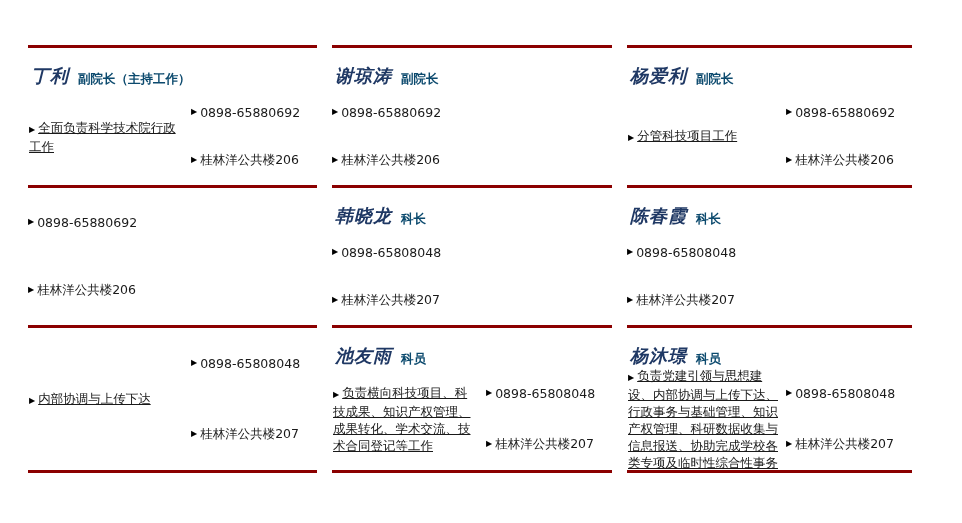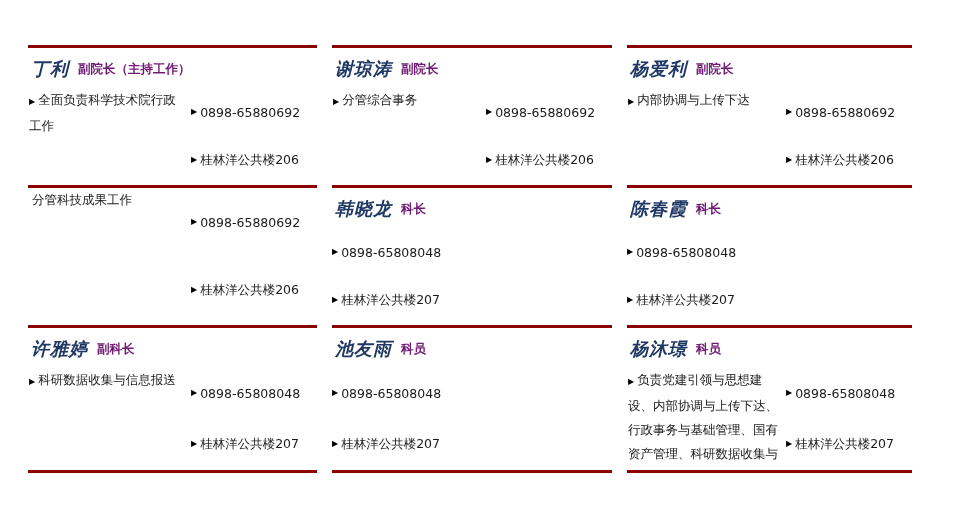--- a/index.html
+++ b/index.html
@@ -22,54 +22,55 @@
     border-top: 3px solid #8b0000;
     display: flex;
     flex-direction: column;
     overflow: hidden;
   }
   .card.bottom { border-bottom: 3px solid #8b0000; }
   .card-header {
     height: 40px;
     flex: 0 0 40px;
     display: flex;
-    align-items: center;
+    align-items: flex-end;
     padding: 2px 0 0 3px;
   }
   .staff-name {
     font-family: "DejaVu Serif", "Liberation Serif", serif;
     font-weight: bold;
     font-style: italic;
     font-size: 18px;
     color: #1f3864;
     letter-spacing: 1px;
     white-space: nowrap;
   }
   .staff-title {
     font-family: "DejaVu Serif", "Liberation Serif", serif;
     font-weight: bold;
     font-size: 12.5px;
-    color: #701a75;
+    color: #0c4a6e;
     margin-left: 9px;
     white-space: nowrap;
   }
   .card-body {
     flex: 1;
     display: flex;
     gap: 8px;
     min-height: 0;
   }
   .duties {
     flex: 1;
     display: flex;
-    align-items: flex-start;
+    align-items: center;
     font-size: 12.5px;
-    line-height: 24px;
+    line-height: 17px;
     color: #1a1a1a;
     padding-left: 1px;
+    text-decoration: underline;
   }
   .contact {
     flex: 0 0 126px;
     display: flex;
     flex-direction: column;
   }
   .contact-cell {
     flex: 1;
     display: flex;
     align-items: center;
@@ -114,63 +115,57 @@
       </div>
     </div>
   </div>
 
   <div class="card">
     <div class="card-header">
       <span class="staff-name">谢琼涛</span>
       <span class="staff-title">副院长</span>
     </div>
     <div class="card-body">
-      <div class="duties">
-        <div><span class="bullet">▶</span><span class="duty-text">分管综合事务</span></div>
-      </div>
       <div class="contact">
         <div class="contact-cell">
           <span class="bullet">▶</span>
             <span>0898-65880692</span>
         </div>
         <div class="contact-cell">
           <span class="bullet">▶</span>
             <span>桂林洋公共楼206</span>
         </div>
       </div>
     </div>
   </div>
 
   <div class="card">
     <div class="card-header">
       <span class="staff-name">杨爱利</span>
       <span class="staff-title">副院长</span>
     </div>
     <div class="card-body">
       <div class="duties">
-        <div><span class="bullet">▶</span><span class="duty-text">内部协调与上传下达</span></div>
-      </div>
-      <div class="contact">
-        <div class="contact-cell">
-          <span class="bullet">▶</span>
-            <span>0898-65880692</span>
-        </div>
-        <div class="contact-cell">
-          <span class="bullet">▶</span>
-            <span>桂林洋公共楼206</span>
-        </div>
-      </div>
-    </div>
-  </div>
-
-  <div class="card">
-    <div class="card-body">
-      <div class="duties">
-        <div><span class="bullet"></span><span class="duty-text">分管科技成果工作</span></div>
-      </div>
+        <div><span class="bullet">▶</span><span class="duty-text">分管科技项目工作</span></div>
+      </div>
+      <div class="contact">
+        <div class="contact-cell">
+          <span class="bullet">▶</span>
+            <span>0898-65880692</span>
+        </div>
+        <div class="contact-cell">
+          <span class="bullet">▶</span>
+            <span>桂林洋公共楼206</span>
+        </div>
+      </div>
+    </div>
+  </div>
+
+  <div class="card">
+    <div class="card-body">
       <div class="contact">
         <div class="contact-cell">
           <span class="bullet">▶</span>
             <span>0898-65880692</span>
         </div>
         <div class="contact-cell">
           <span class="bullet">▶</span>
             <span>桂林洋公共楼206</span>
         </div>
       </div>
@@ -209,68 +204,67 @@
         </div>
         <div class="contact-cell">
           <span class="bullet">▶</span>
             <span>桂林洋公共楼207</span>
         </div>
       </div>
     </div>
   </div>
 
   <div class="card bottom">
-    <div class="card-header">
-      <span class="staff-name">许雅婷</span>
-      <span class="staff-title">副科长</span>
-    </div>
-    <div class="card-body">
-      <div class="duties">
-        <div><span class="bullet">▶</span><span class="duty-text">科研数据收集与信息报送</span></div>
+    <div class="card-body">
+      <div class="duties">
+        <div><span class="bullet">▶</span><span class="duty-text">内部协调与上传下达</span></div>
       </div>
       <div class="contact">
         <div class="contact-cell">
           <span class="bullet">▶</span>
             <span>0898-65808048</span>
         </div>
         <div class="contact-cell">
           <span class="bullet">▶</span>
             <span>桂林洋公共楼207</span>
         </div>
       </div>
     </div>
   </div>
 
   <div class="card bottom">
     <div class="card-header">
       <span class="staff-name">池友雨</span>
       <span class="staff-title">科员</span>
     </div>
     <div class="card-body">
+      <div class="duties">
+        <div><span class="bullet">▶</span><span class="duty-text">负责横向科技项目、科技成果、知识产权管理、成果转化、学术交流、技术合同登记等工作</span></div>
+      </div>
       <div class="contact">
         <div class="contact-cell">
           <span class="bullet">▶</span>
             <span>0898-65808048</span>
         </div>
         <div class="contact-cell">
           <span class="bullet">▶</span>
             <span>桂林洋公共楼207</span>
         </div>
       </div>
     </div>
   </div>
 
   <div class="card bottom">
     <div class="card-header">
       <span class="staff-name">杨沐璟</span>
       <span class="staff-title">科员</span>
     </div>
     <div class="card-body">
       <div class="duties">
-        <div><span class="bullet">▶</span><span class="duty-text">负责党建引领与思想建设、内部协调与上传下达、行政事务与基础管理、国有资产管理、科研数据收集与信息报送、协助完成学校各类专项及临时性综合性事务</span></div>
+        <div><span class="bullet">▶</span><span class="duty-text">负责党建引领与思想建设、内部协调与上传下达、行政事务与基础管理、知识产权管理、科研数据收集与信息报送、协助完成学校各类专项及临时性综合性事务</span></div>
       </div>
       <div class="contact">
         <div class="contact-cell">
           <span class="bullet">▶</span>
             <span>0898-65808048</span>
         </div>
         <div class="contact-cell">
           <span class="bullet">▶</span>
             <span>桂林洋公共楼207</span>
         </div>

